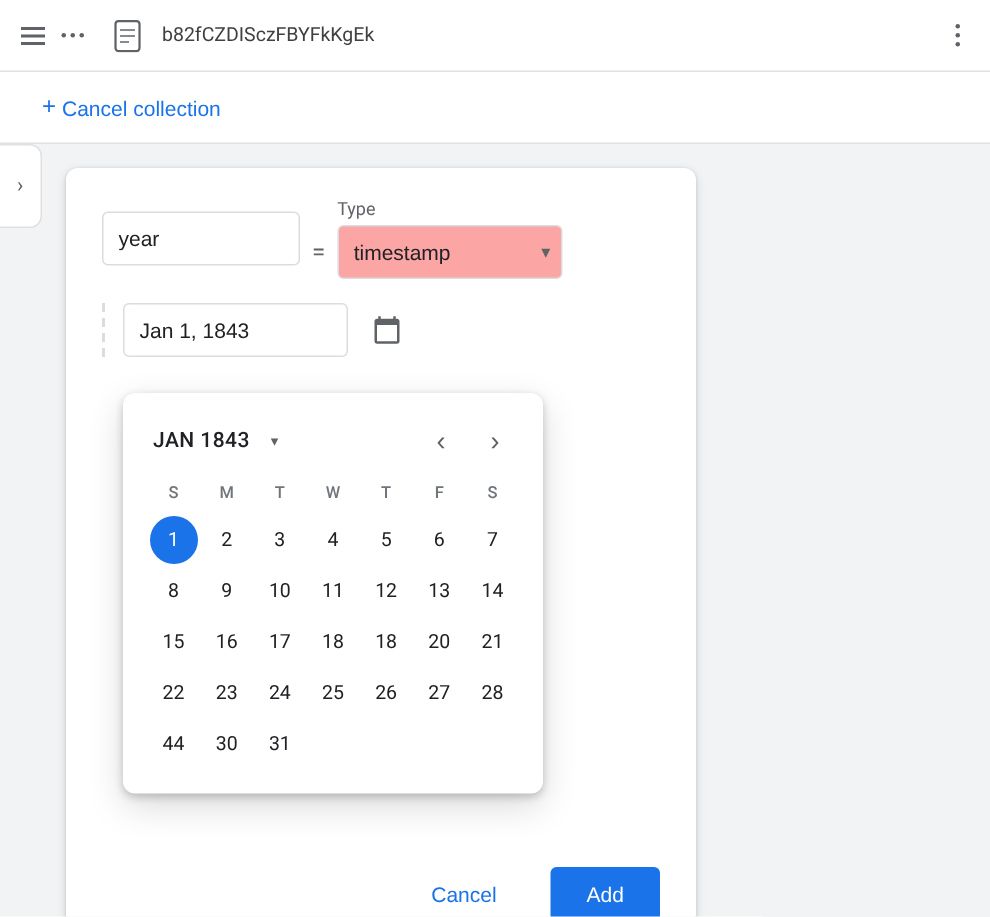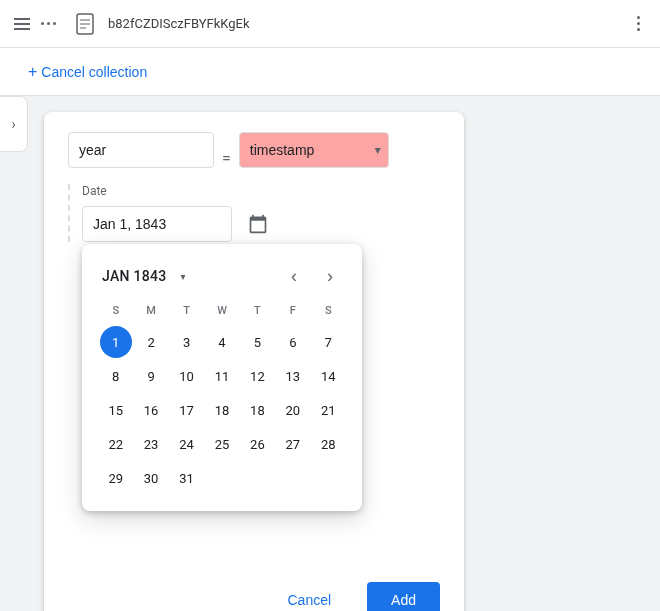--- a/index.html
+++ b/index.html
@@ -155,21 +155,21 @@
     .type-col {
       display: flex;
       flex-direction: column;
     }
     .equals-sign {
       font-size: 16px;
       color: #5f6368;
       margin-top: 16px;
     }
     .field-input {
-      width: 146px;
+      width: 132px;
       height: 36px;
       border: 1px solid #dadce0;
       border-radius: 4px;
       padding: 0 10px;
       font-size: 14px;
       color: #202124;
       outline: none;
     }
     .type-select-wrapper {
       position: relative;
@@ -408,37 +408,37 @@
 <div class="main-content">
 
   <div class="filter-panel">
 
     <div class="field-type-row">
       <div class="field-col">
         <input class="field-input" type="text" value="year" style="">
       </div>
       <span class="equals-sign">=</span>
       <div class="type-col">
+        <span class="type-label">Type</span>
         <div class="type-select-wrapper">
           <select>
             <option>timestamp</option>
             <option>string</option>
             <option>number</option>
             <option>boolean</option>
             <option>map</option>
             <option>array</option>
             <option>null</option>
           </select>
           <span class="dropdown-arrow">▾</span>
         </div>
       </div>
     </div>
 
     <div class="date-section">
-      <div class="date-label">Date</div>
       <div class="date-input-wrapper">
         <input class="date-input" type="text" value="Jan 1, 1843" style="">
         <button class="calendar-btn">
           <svg width="20" height="20" viewBox="0 0 24 24" fill="#5f6368">
             <path d="M20 3h-1V1h-2v2H7V1H5v2H4C2.9 3 2 3.9 2 5v16c0 1.1.9 2 2 2h16c1.1 0 2-.9 2-2V5c0-1.1-.9-2-2-2zm0 18H4V8h16v13z"></path>
           </svg>
         </button>
       </div>
 
       <div class="calendar-popup">
@@ -491,21 +491,21 @@
           <div class="cal-day">18</div>
           <div class="cal-day">20</div>
           <div class="cal-day">21</div>
           <div class="cal-day">22</div>
           <div class="cal-day">23</div>
           <div class="cal-day">24</div>
           <div class="cal-day">25</div>
           <div class="cal-day">26</div>
           <div class="cal-day">27</div>
           <div class="cal-day">28</div>
-          <div class="cal-day">29</div>
+          <div class="cal-day">44</div>
           <div class="cal-day">30</div>
           <div class="cal-day">31</div>
         </div>
       </div>
     </div>
 
     <div style="display:flex; justify-content:flex-end; gap:12px; margin-top:340px;">
       <button class="cancel-btn">Cancel</button>
       <button class="add-btn">Add</button>
     </div>

